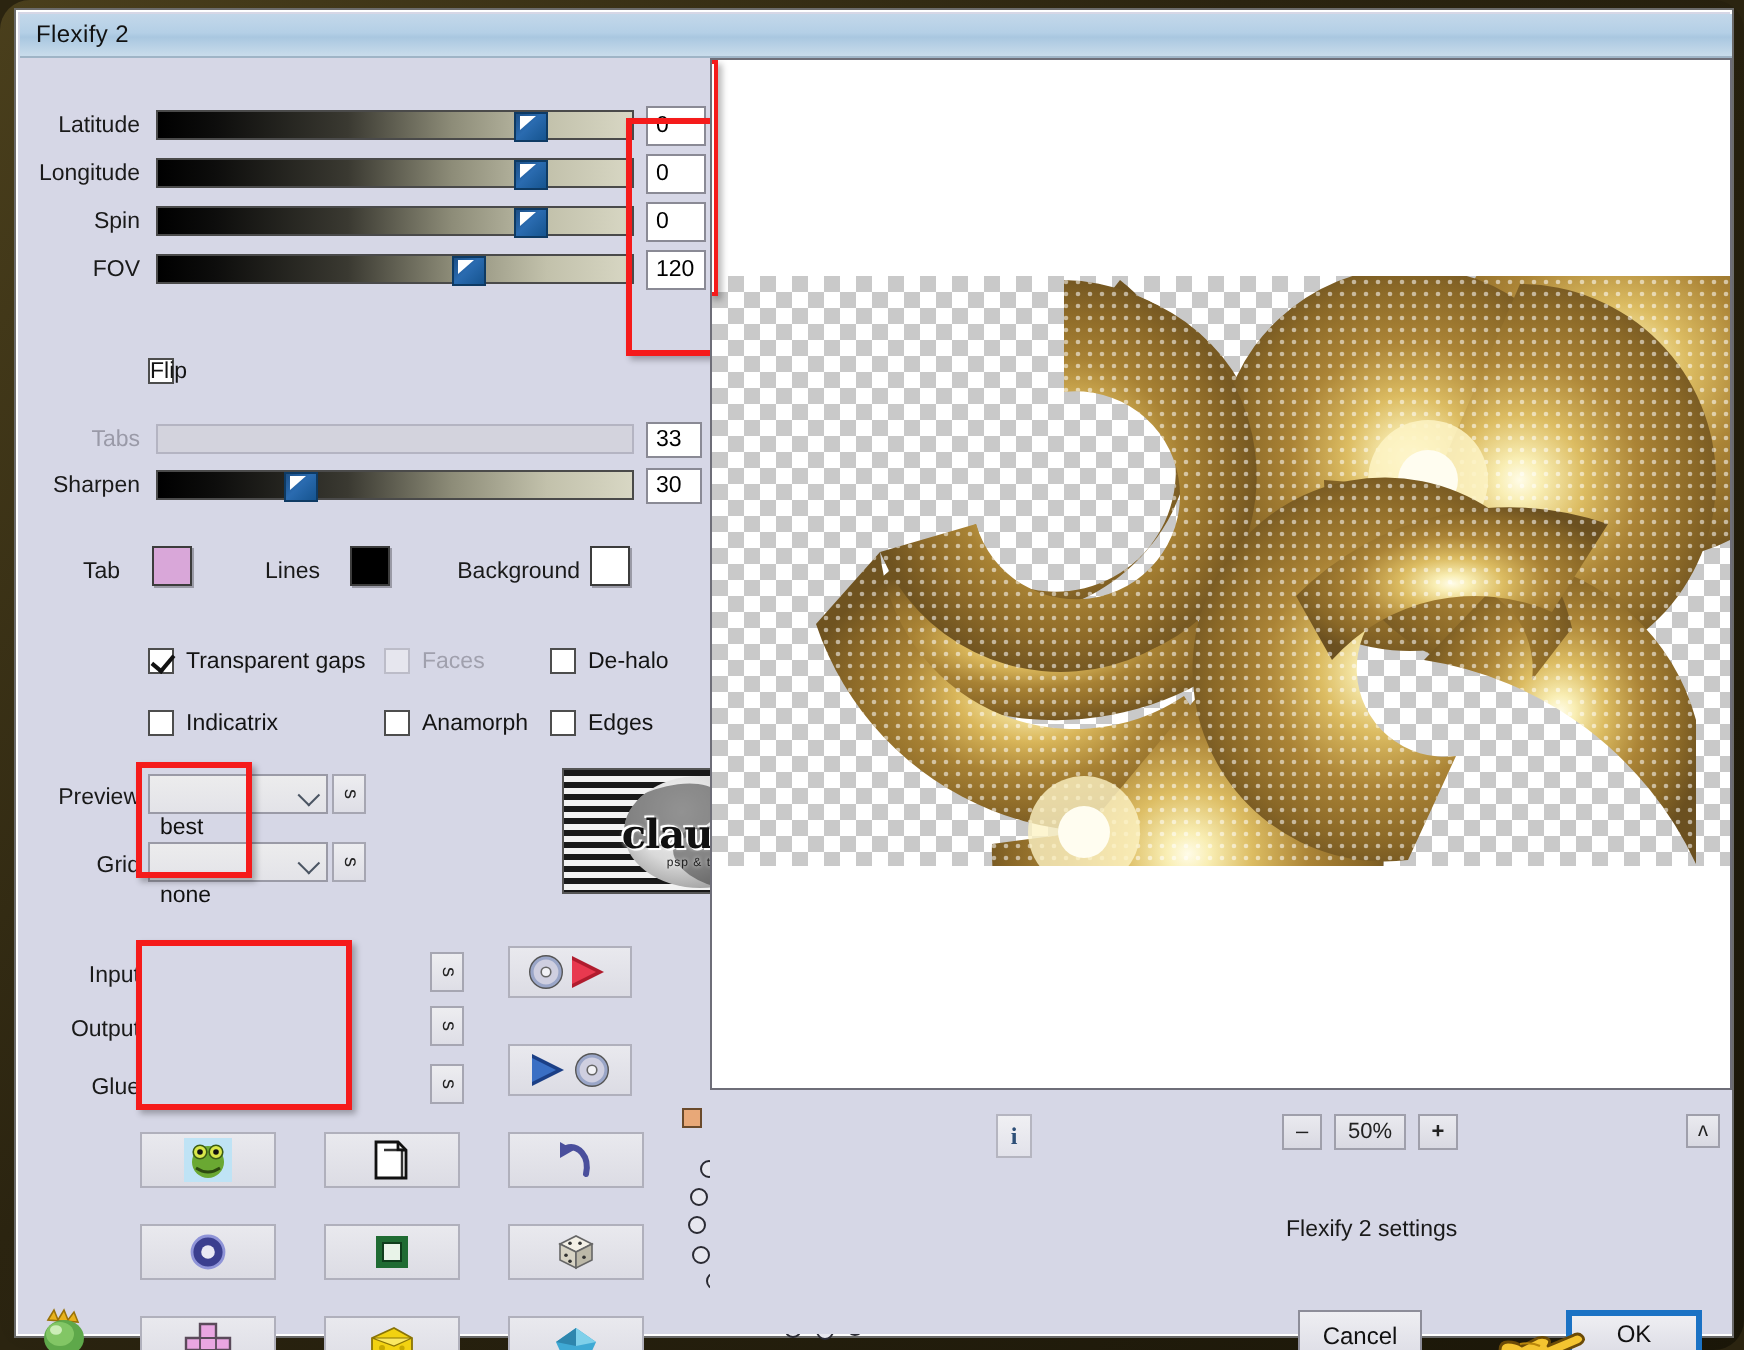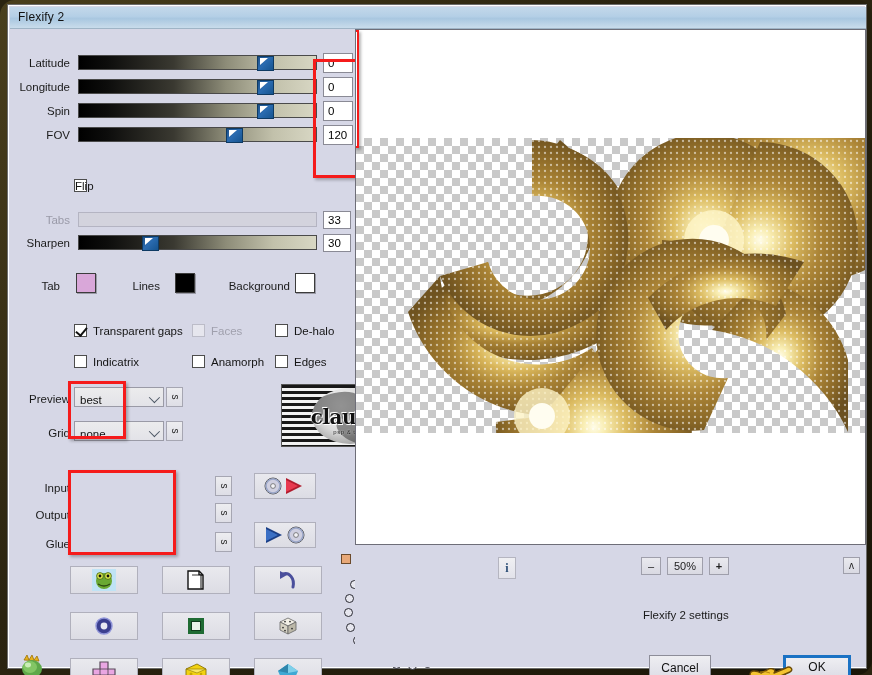--- a/index.html
+++ b/index.html
@@ -90,21 +90,21 @@
     box-sizing:border-box;box-shadow:1px 1px 0 #9a9aa6;
   }
 
   
   .combo{
     position:absolute;height:20px;
     background:linear-gradient(to bottom,#ececed 0%,#e3e3e8 100%);
     border:1px solid #9a9aa6;box-sizing:border-box;
     font-size:11.5px;line-height:18px;padding-left:5px;color:#111;
   }
-  .combo .cv{position:absolute;left:5px;top:3px;text-align:right;}
+  .combo .cv{position:absolute;left:5px;top:17px;text-align:right;}
   .combo .arw{
     position:absolute;right:6px;top:7px;width:7px;height:7px;
     border-right:1.6px solid #4b5563;border-bottom:1.6px solid #4b5563;
     transform:rotate(45deg) translateY(-2px);
   }
   .sbtn{
     position:absolute;width:17px;height:20px;
     background:linear-gradient(to bottom,#ededf0,#dedee6);
     border:1px solid #a6a6b2;box-sizing:border-box;
     font-size:10px;color:#222;text-align:center;

